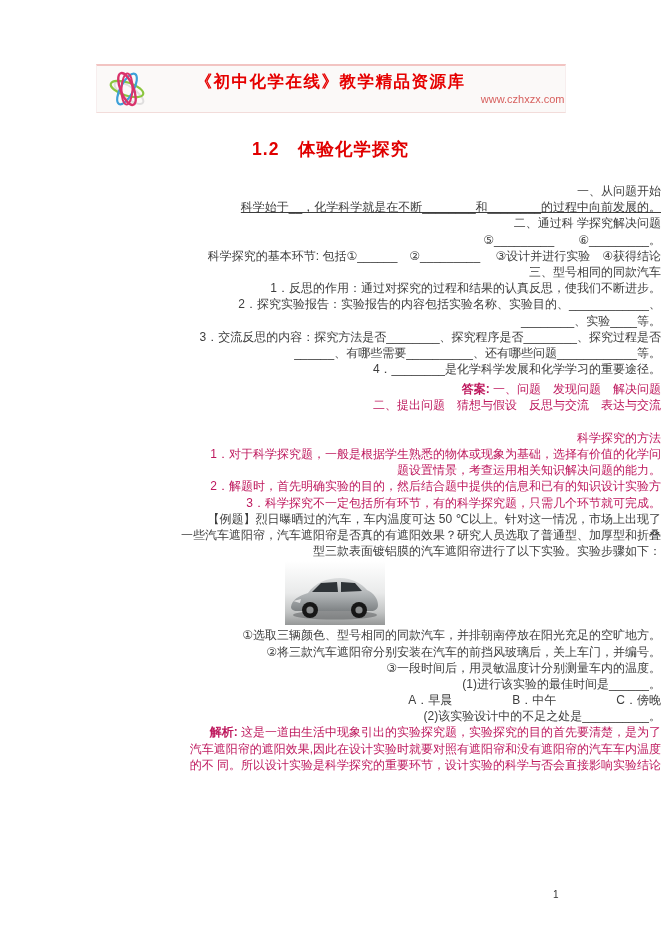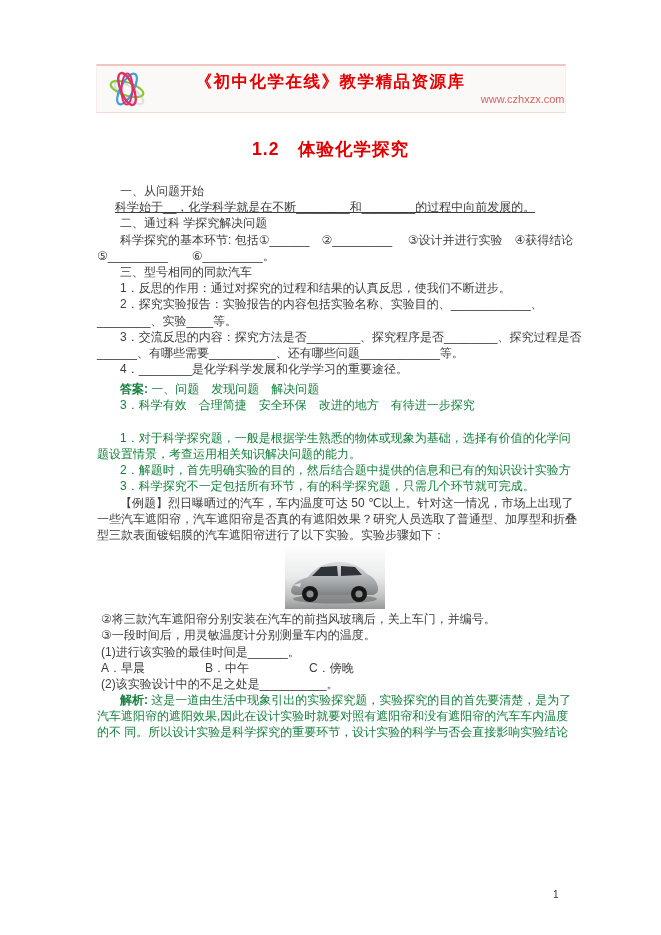--- a/index.html
+++ b/index.html
@@ -30,24 +30,24 @@
     letter-spacing: 1.5px; line-height: 18px;
   }
   .site-url { font-size: 11px; color: #d7605e; line-height: 14px; margin-top: 2px; text-align: right; }
 
   .doc-title {
     text-align: center; color: #e00000;
     font-size: 17.5px; font-weight: bold;
     margin: 26px 10px 0; line-height: 20px; letter-spacing: 1px;
   }
 
-  .content { margin: 24px 0 0 97px; color: #3d3d3d; font-size: 12px; }
+  .content { margin: 24px 0 0 97px; color: #3d3d3d; font-size: 12px; text-align: right; }
   .ln { white-space: pre; line-height: 16.2px; height: 16.2px; }
   .blank { height: 16.2px; }
-  .red { color: #15803d; }
+  .red { color: #be185d; }
   .bold { font-weight: bold; }
   .ind2 { padding-left: 23px; }
   .ind1 { padding-left: 18px; text-decoration: underline; }
   .ind0 { padding-left: 4px; }
   .gap4 { margin-top: 4px; }
 
   .car-figure { width: 100px; height: 64px; margin: 2px 0 2px 188px; }
 
   .page-number {
     position: absolute; left: 553px; top: 889px;
@@ -77,35 +77,36 @@
     </div>
   </div>
 
   <div class="doc-title">1.2　体验化学探究</div>
 
   <div class="content">
 
     <div class="ln ind2">一、从问题开始</div>
     <div class="ln ind1">科学始于__，化学科学就是在不断________和________的过程中向前发展的。</div>
     <div class="ln ind2">二、通过科 学探究解决问题</div>
+    <div class="ln">⑤_________　　⑥_________。</div>
     <div class="ln ind2">科学探究的基本环节: 包括①______　②_________　 ③设计并进行实验　④获得结论</div>
-    <div class="ln">⑤_________　　⑥_________。</div>
     <div class="ln ind2">三、型号相同的同款汽车</div>
     <div class="ln ind2">1．反思的作用：通过对探究的过程和结果的认真反思，使我们不断进步。</div>
     <div class="ln ind2">2．探究实验报告：实验报告的内容包括实验名称、实验目的、____________、</div>
     <div class="ln">________、实验____等。</div>
     <div class="ln ind2">3．交流反思的内容：探究方法是否________、探究程序是否________、探究过程是否</div>
     <div class="ln">______、有哪些需要__________、还有哪些问题____________等。</div>
     <div class="ln ind2">4．________是化学科学发展和化学学习的重要途径。</div>
 
     <div class="ln red ind2 gap4"><span class="bold">答案:</span><span> 一、问题　发现问题　解决问题</span></div>
-    <div class="ln red ind2">3．科学有效　合理简捷　安全环保　改进的地方　有待进一步探究</div>
+    <div class="ln red ind2">二、提出问题　猜想与假设　反思与交流　表达与交流</div>
 
     <div class="ln blank"></div>
 
+    <div class="ln red ind2">科学探究的方法</div>
     <div class="ln red ind2">1．对于科学探究题，一般是根据学生熟悉的物体或现象为基础，选择有价值的化学问</div>
     <div class="ln red">题设置情景，考查运用相关知识解决问题的能力。</div>
     <div class="ln red ind2">2．解题时，首先明确实验的目的，然后结合题中提供的信息和已有的知识设计实验方</div>
     <div class="ln red ind2">3．科学探究不一定包括所有环节，有的科学探究题，只需几个环节就可完成。</div>
 
     <div class="ln ind2">【例题】烈日曝晒过的汽车，车内温度可达 50 ℃以上。针对这一情况，市场上出现了</div>
     <div class="ln">一些汽车遮阳帘，汽车遮阳帘是否真的有遮阳效果？研究人员选取了普通型、加厚型和折叠</div>
     <div class="ln">型三款表面镀铝膜的汽车遮阳帘进行了以下实验。实验步骤如下：</div>
 
     <div class="car-figure">
@@ -129,20 +130,21 @@
         <path d="M27,31 L36,22 L52,21 L53,31 Z" fill="#2e3337"></path>
         <path d="M56,21 L70,22 L77,30 L56,31 Z" fill="#2e3337"></path>
         <path d="M8,40 L16,38 L15,42 Z" fill="#e8e8e8" opacity="0.85"></path>
         <circle cx="25" cy="49" r="8" fill="#171717"></circle>
           <circle cx="25" cy="49" r="3.6" fill="#8b8d8e"></circle>
         <circle cx="74" cy="49" r="8" fill="#171717"></circle>
           <circle cx="74" cy="49" r="3.6" fill="#8b8d8e"></circle>
       </svg>
     </div>
 
+    <div class="ln ind0">①选取三辆颜色、型号相同的同款汽车，并排朝南停放在阳光充足的空旷地方。</div>
     <div class="ln ind0">②将三款汽车遮阳帘分别安装在汽车的前挡风玻璃后，关上车门，并编号。</div>
     <div class="ln ind0">③一段时间后，用灵敏温度计分别测量车内的温度。</div>
     <div class="ln ind0">(1)进行该实验的最佳时间是______。</div>
     <div class="ln ind0">A．早晨　　　　　B．中午　　　　　C．傍晚</div>
     <div class="ln ind0">(2)该实验设计中的不足之处是__________。</div>
 
     <div class="ln red ind2"><span class="bold">解析:</span><span> 这是一道由生活中现象引出的实验探究题，实验探究的目的首先要清楚，是为了</span></div>
     <div class="ln red">汽车遮阳帘的遮阳效果,因此在设计实验时就要对照有遮阳帘和没有遮阳帘的汽车车内温度</div>
     <div class="ln red">的不 同。所以设计实验是科学探究的重要环节，设计实验的科学与否会直接影响实验结论</div>
 

